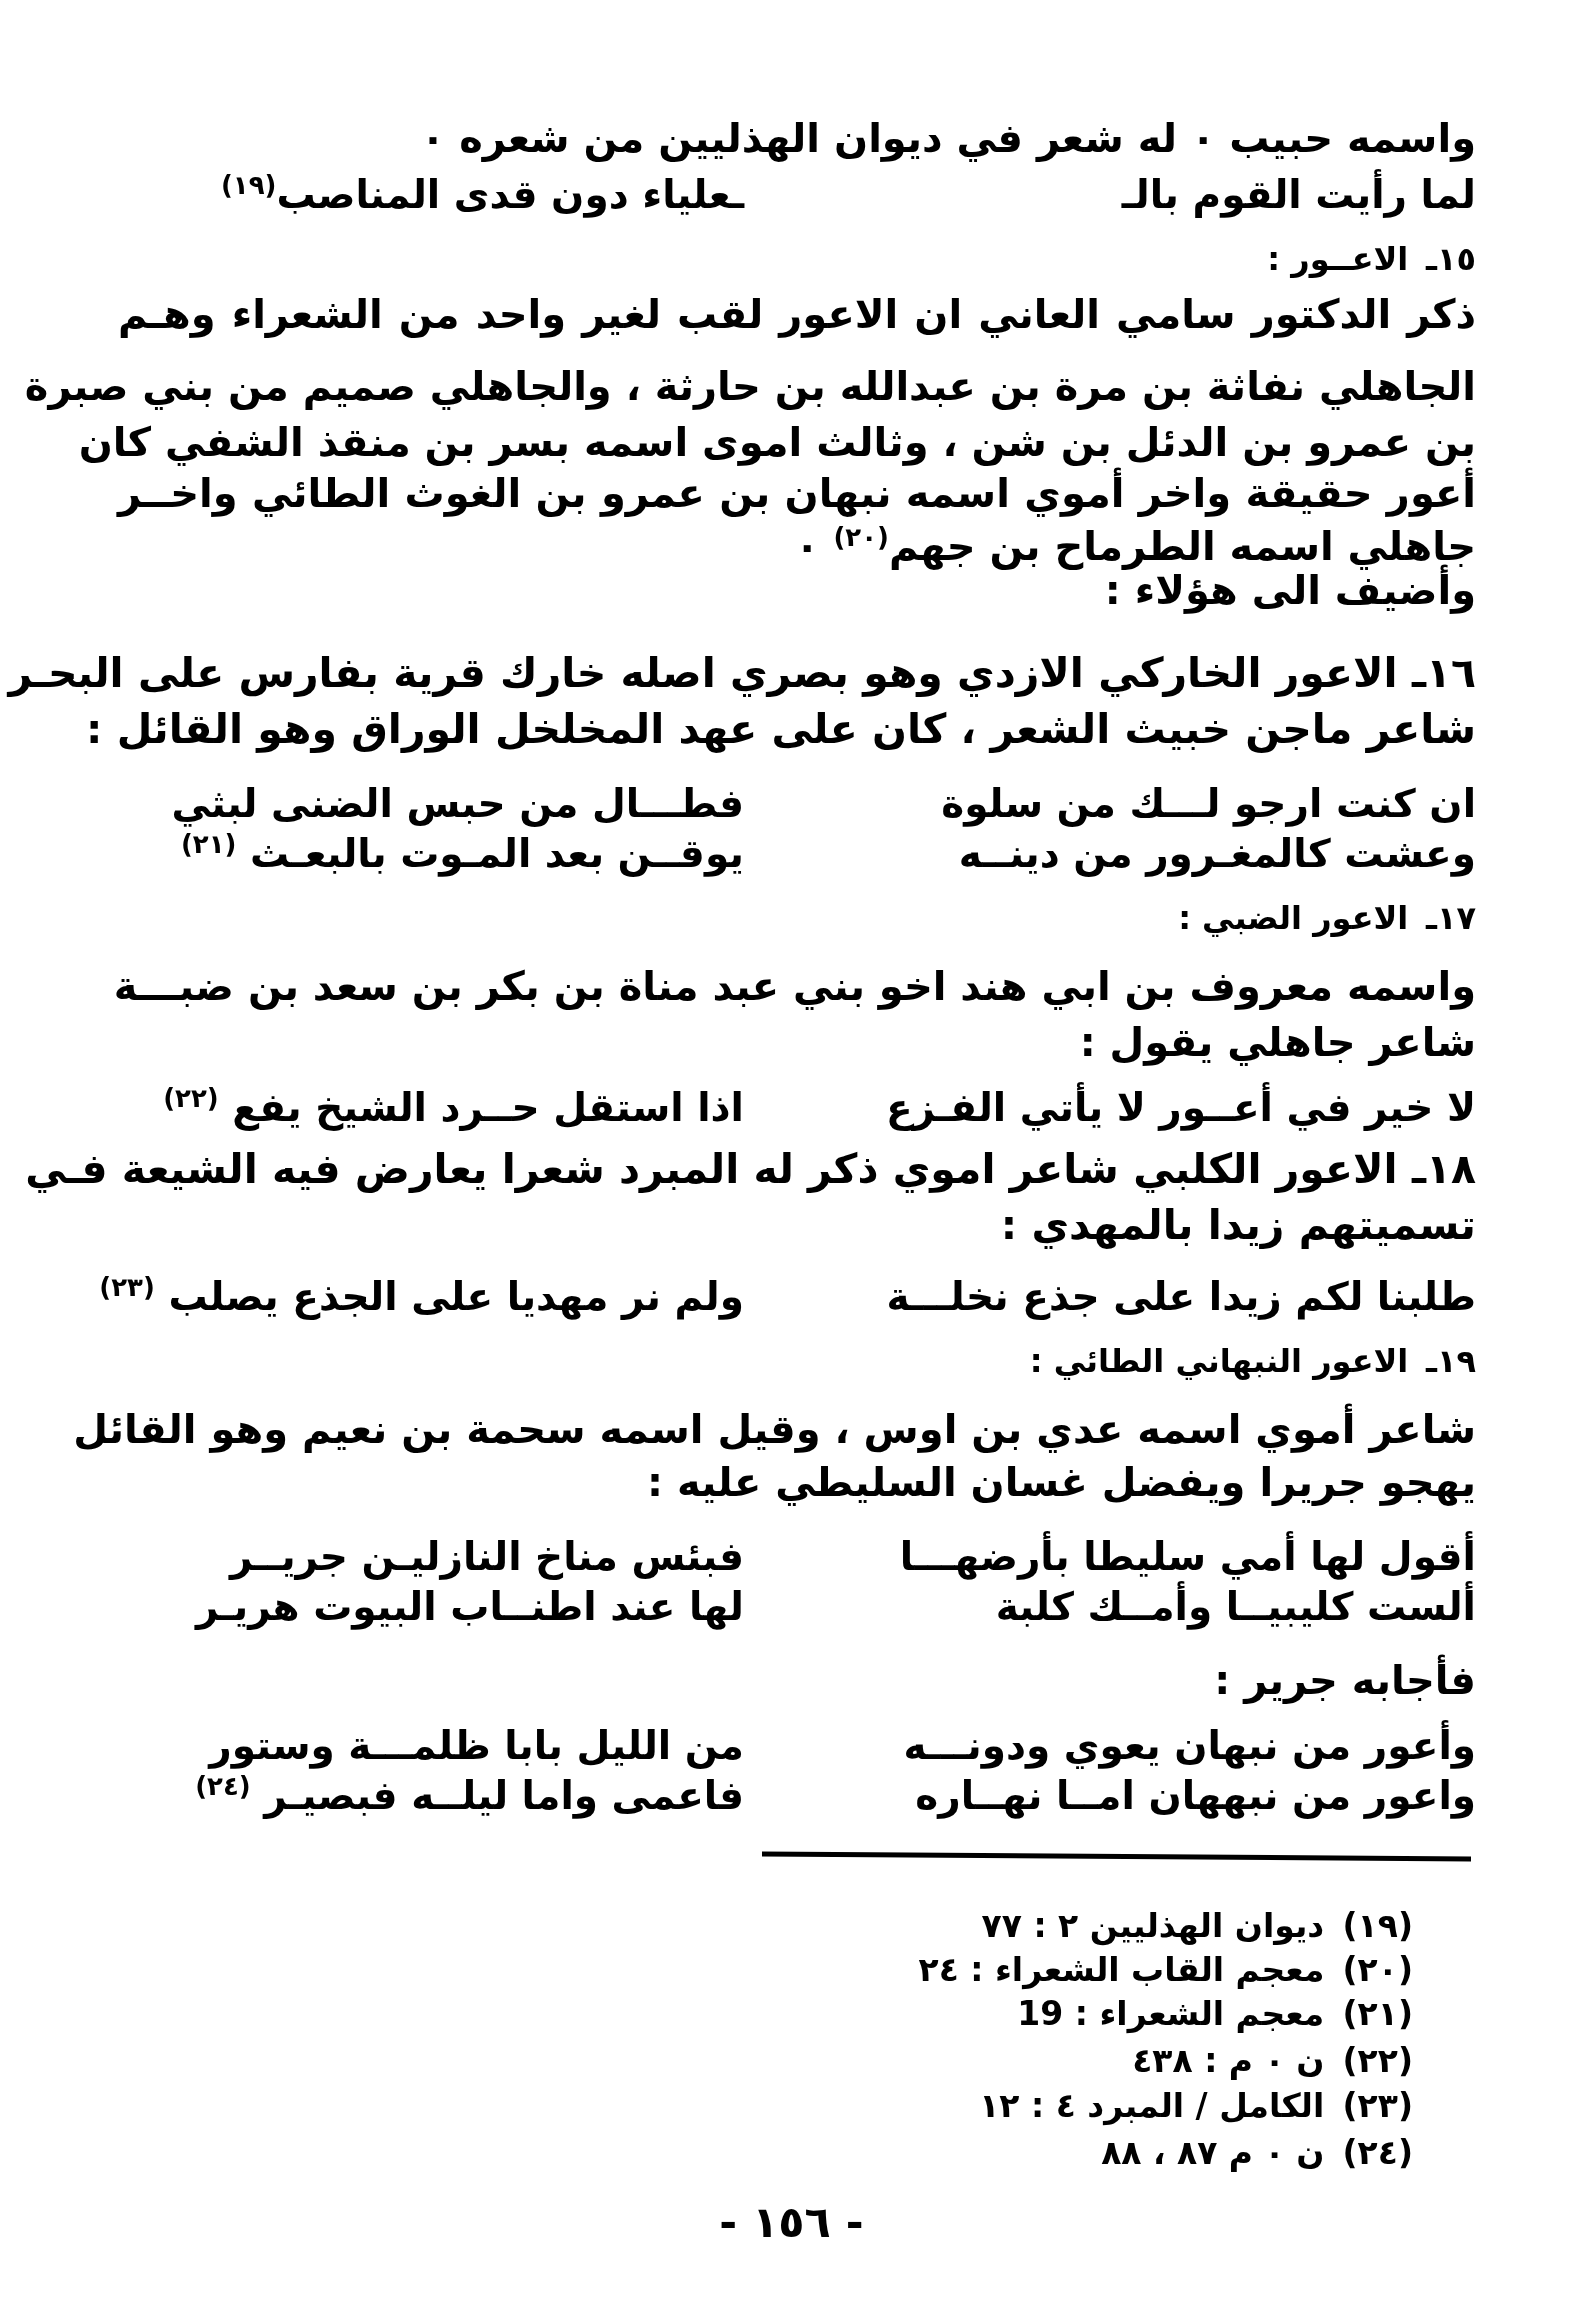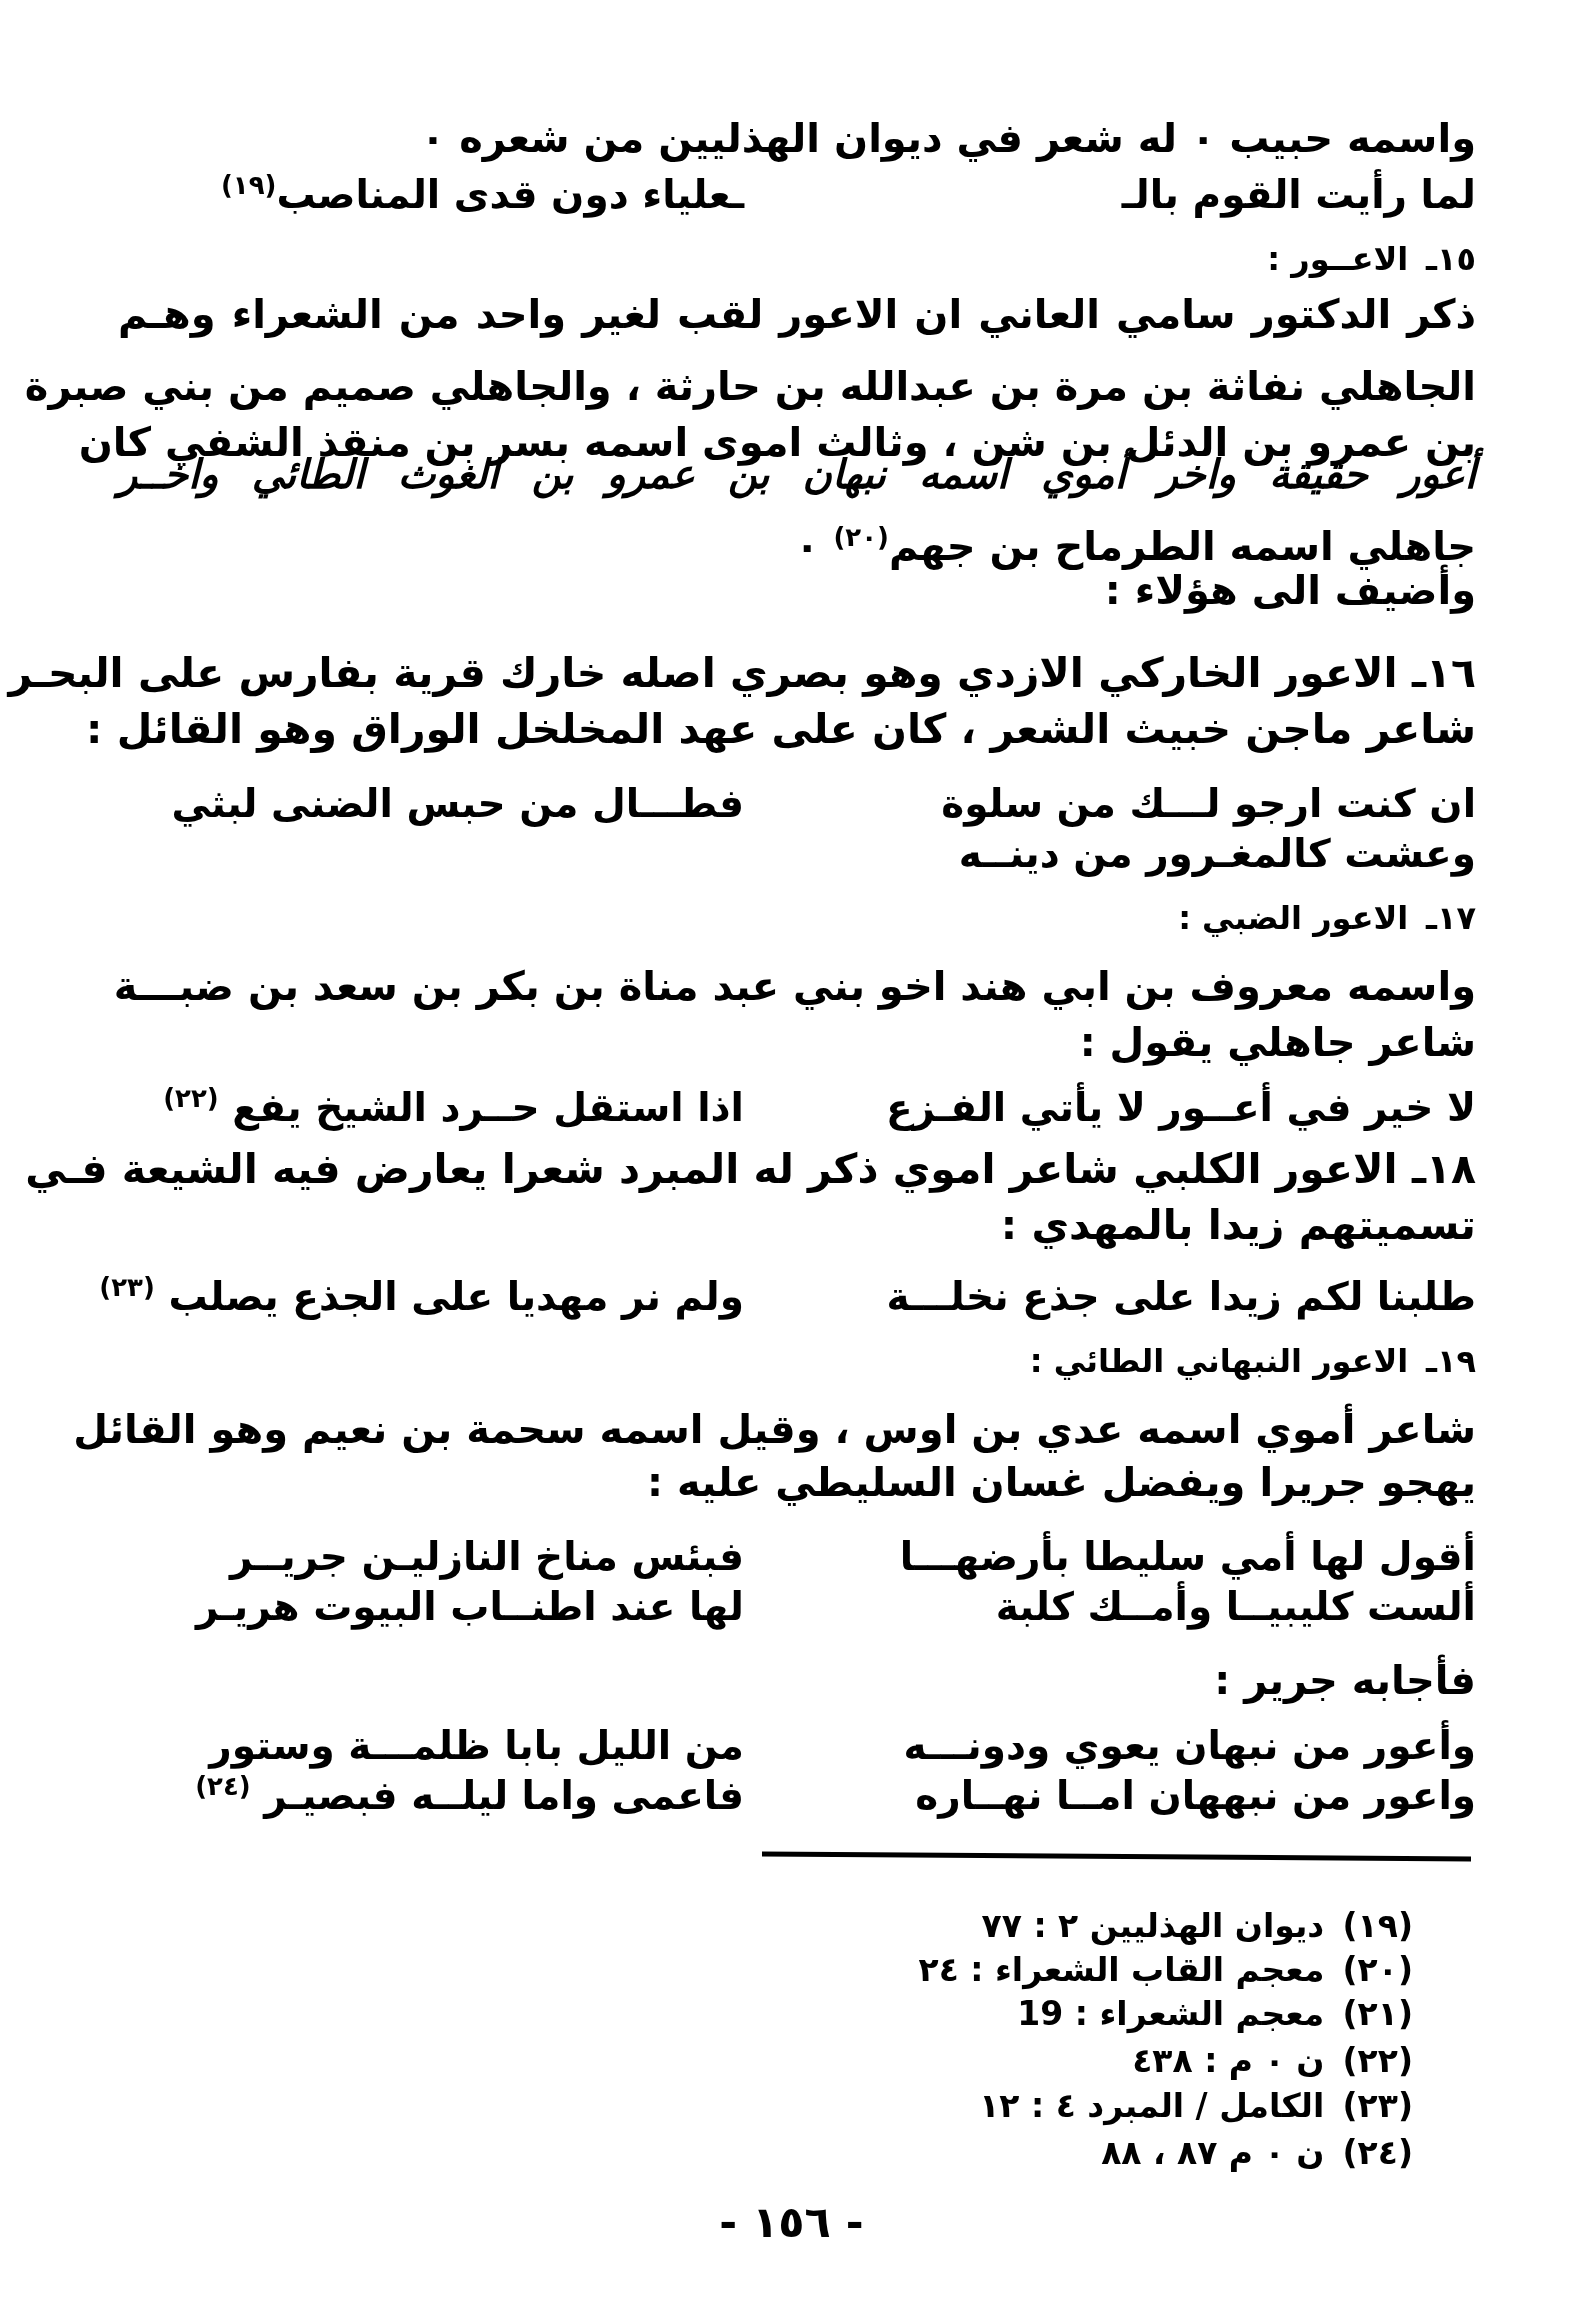--- a/index.html
+++ b/index.html
@@ -35,36 +35,37 @@
     <span class="hemi-r">لما رأيت القوم بالـ</span>
     <span class="hemi-l"><span>ـعلياء دون قدى المناصب</span><span class="fn-ref">(١٩)</span></span>
   </div>
 
   <div class="line heading" style="top:233px;">
     <span class="num">١٥ـ</span><span>الاعــور :</span>
   </div>
   <div class="line justify" style="top:288px;">ذكر الدكتور سامي العاني ان الاعور لقب لغير واحد من الشعراء وهـم</div>
   <div class="line justify" style="top:360px;">الجاهلي نفاثة بن مرة بن عبدالله بن حارثة ، والجاهلي صميم من بني صبرة</div>
   <div class="line justify" style="top:416px;">بن عمرو بن الدئل بن شن ، وثالث اموى اسمه بسر بن منقذ الشفي كان</div>
-  <div class="line justify" style="top:448px;font-style:italic;">أعور حقيقة واخر أموي اسمه نبهان بن عمرو بن الغوث الطائي واخــر</div>
+  <div class="line justify" style="top:467px;">أعور حقيقة واخر أموي اسمه نبهان بن عمرو بن الغوث الطائي واخــر</div>
   <div class="line" style="top:520px;">
     <span>جاهلي اسمه الطرماح بن جهم</span><span class="fn-ref">(٢٠)</span><span> ٠</span>
   </div>
   <div class="line" style="top:564px;">وأضيف الى هؤلاء :</div>
 
   <div class="line justify bold-para" style="top:647px;">
     <span class="num">١٦ـ</span> <span>الاعور الخاركي الازدي وهو بصري اصله خارك قرية بفارس على البحـر</span>
   </div>
   <div class="line bold-para" style="top:703px;">شاعر ماجن خبيث الشعر ، كان على عهد المخلخل الوراق وهو القائل :</div>
   <div class="verse" style="top:777px;">
     <span class="hemi-r">ان كنت ارجو لـــك من سلوة</span>
     <span class="hemi-l">فطـــال من حبس الضنى لبثي</span>
   </div>
   <div class="verse" style="top:827px;">
     <span class="hemi-r">وعشت كالمغـرور من دينــه</span>
+    <span class="hemi-l"><span>يوقــن بعد المـوت بالبعـث</span> <span class="fn-ref">(٢١)</span></span>
   </div>
 
   <div class="line heading" style="top:892px;">
     <span class="num">١٧ـ</span><span>الاعور الضبي :</span>
   </div>
   <div class="line justify" style="top:960px;margin-left:6px;">واسمه معروف بن ابي هند اخو بني عبد مناة بن بكر بن سعد بن ضبـــة</div>
   <div class="line" style="top:1016px;">شاعر جاهلي يقول :</div>
   <div class="verse" style="top:1081px;">
     <span class="hemi-r">لا خير في أعــور لا يأتي الفـزع</span>
     <span class="hemi-l"><span>اذا استقل حــرد الشيخ يفع</span> <span class="fn-ref">(٢٢)</span></span>

